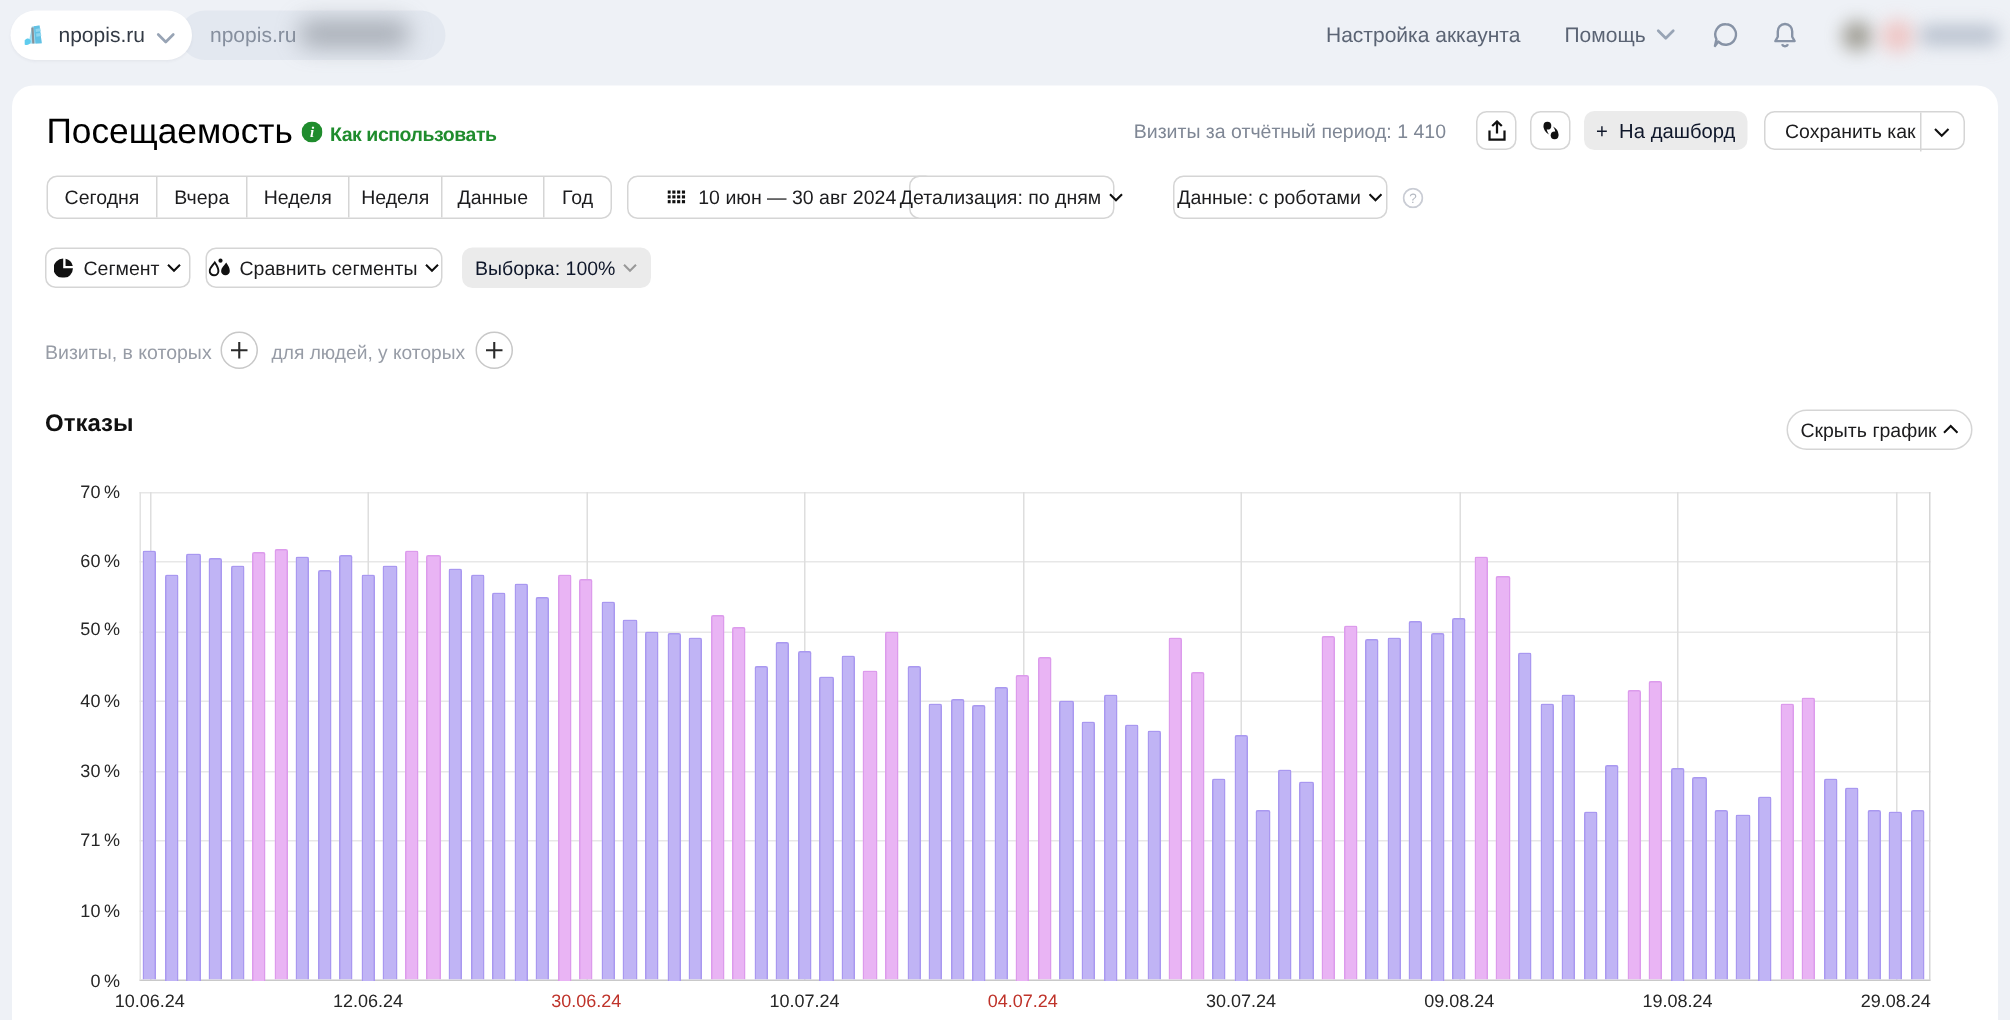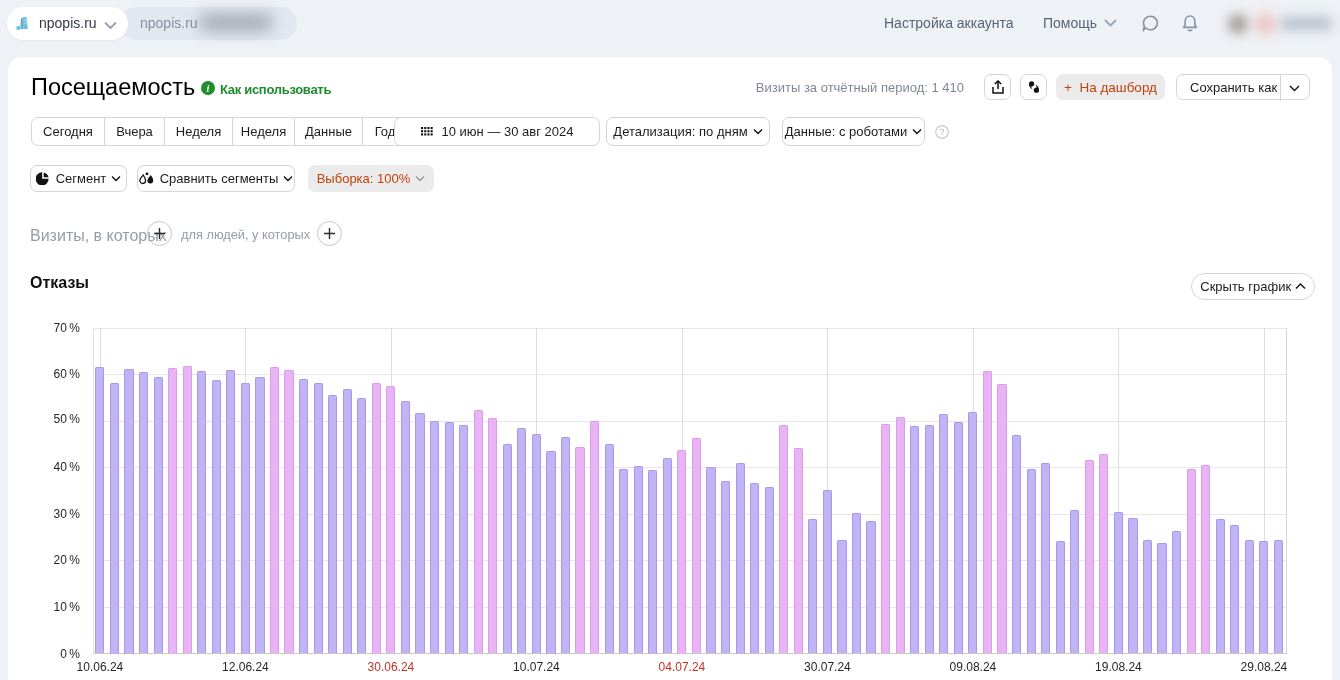--- a/index.html
+++ b/index.html
@@ -14,27 +14,27 @@
 #husr{position:absolute;left:1224px;top:10px;width:108px;height:26px}
 
 #card{position:absolute;left:8px;top:57px;width:1324px;height:640px;background:#fff;border-radius:14px}
 h1{position:absolute;left:31px;top:74px;font-size:23.5px;font-weight:normal;color:#000}
 #howuse{position:absolute;left:220px;top:82px;font-size:13px;font-weight:bold;letter-spacing:-0.3px;color:#1f8c2d}
 #visits{position:absolute;left:600px;width:364px;top:80px;font-size:13px;color:#7f8795;text-align:right}
 
 .btn{position:absolute;white-space:nowrap;height:29px;background:#fff;border:1px solid #d5d5d5;border-radius:7px;font-size:13px;color:#1c1c1e;display:flex;align-items:center;justify-content:center}
 .btn3{position:absolute;height:26px;background:#fff;border:1px solid #d5d5d5;border-radius:7px;color:#1c1c1e;display:flex;align-items:center;justify-content:center}
 .btn2{position:absolute;white-space:nowrap;height:27px;background:#fff;border:1px solid #d5d5d5;border-radius:7px;font-size:13px;color:#1c1c1e;display:flex;align-items:center;justify-content:center}
-.dis{background:#ebebeb;border:none;color:#c2410c}
+.dis{background:#ebebeb;border:none;color:#0f172a}
 .seg{position:absolute;left:31px;top:117px;width:377px;height:29px;border:1px solid #d5d5d5;border-radius:7px;display:flex;background:#fff}
 .seg div{flex:0 0 auto;display:flex;align-items:center;justify-content:center;font-size:13px;color:#1c1c1e;border-right:1px solid #d5d5d5}
 .seg div:last-child{border-right:none}
 .chev{margin-left:5px;width:10px;height:10px;flex:0 0 auto}
 
-.gtxt{position:absolute;font-size:16px;color:#979ca6}
+.gtxt{position:absolute;font-size:13px;color:#979ca6}
 .pluscirc{position:absolute;width:25px;height:25px;border:1px solid #c8c8c8;border-radius:50%;display:flex;align-items:center;justify-content:center}
 
 #otk{position:absolute;left:30px;top:274px;font-size:16px;font-weight:bold;color:#111}
 #hidegraph{position:absolute;left:1191px;top:273px;width:124px;height:27px;border:1px solid #d5d5d5;border-radius:14px;background:#fff;font-size:13px;color:#1c1c1e;display:flex;align-items:center;justify-content:center}
 #plot{position:absolute;left:93px;top:327.5px;width:1193.5px;height:326px;border-left:1px solid #e2e2e2;border-right:1px solid #d6d6d6;border-bottom:1px solid #c9c9c9}
 .hg{position:absolute;left:93px;width:1194px;height:1px;background:#e7e7e7}
 .vg{position:absolute;top:327.5px;width:1px;height:326px;background:#dedede}
 .bp,.bk{position:absolute;width:9.3px;border-radius:1.5px 1.5px 0 0}
 .bp{background:#c0b4f5;border:1px solid rgba(146,125,235,.5);border-bottom:none}
 .bk{background:#e9b4f4;border:1px solid rgba(208,130,228,.5);border-bottom:none}
@@ -112,37 +112,37 @@
     </svg></div>
 
 <div class="seg">
     <div style="width:73px">Сегодня</div>
     <div style="width:60px">Вчера</div>
     <div style="width:68px">Неделя</div>
     <div style="width:62px">Неделя</div>
     <div style="width:68px">Данные</div>
     <div style="width:44px">Год</div>
   </div>
-<div class="btn" style="left:394px;top:117px;width:206px">
+<div class="btn" style="left:418px;top:117px;width:206px">
 <svg style="margin-right:8px" width="13" height="13" viewBox="0 0 13 13">
       <rect x="0.0" y="2.0" width="2.1" height="2.1" fill="#111"></rect>
       <rect x="3.2" y="2.0" width="2.1" height="2.1" fill="#111"></rect>
       <rect x="6.4" y="2.0" width="2.1" height="2.1" fill="#111"></rect>
       <rect x="9.600000000000001" y="2.0" width="2.1" height="2.1" fill="#111"></rect>
       <rect x="0.0" y="5.2" width="2.1" height="2.1" fill="#111"></rect>
       <rect x="3.2" y="5.2" width="2.1" height="2.1" fill="#111"></rect>
       <rect x="6.4" y="5.2" width="2.1" height="2.1" fill="#111"></rect>
       <rect x="9.600000000000001" y="5.2" width="2.1" height="2.1" fill="#111"></rect>
       <rect x="0.0" y="8.4" width="2.1" height="2.1" fill="#111"></rect>
       <rect x="3.2" y="8.4" width="2.1" height="2.1" fill="#111"></rect>
       <rect x="6.4" y="8.4" width="2.1" height="2.1" fill="#111"></rect>
       <rect x="9.600000000000001" y="8.4" width="2.1" height="2.1" fill="#111"></rect>
     </svg>
 10 июн — 30 авг 2024</div>
-<div class="btn" style="left:606px;top:117px;width:164px">Детализация: по дням<svg class="chev" viewBox="0 0 10 10">
+<div class="btn" style="left:606px;top:117px;width:137px">Детализация: по дням<svg class="chev" viewBox="0 0 10 10">
       <path d="M1 2.5 L5 6.5 L9 2.5" fill="none" stroke="#111" stroke-width="1.4"></path>
     </svg></div>
 <div class="btn" style="left:782px;top:117px;width:143px">Данные: с роботами<svg class="chev" viewBox="0 0 10 10">
       <path d="M1 2.5 L5 6.5 L9 2.5" fill="none" stroke="#111" stroke-width="1.4"></path>
     </svg></div>
 <svg class="abs" style="left:935px;top:125px" width="14" height="14" viewBox="0 0 14 14">
     <circle cx="7" cy="7" r="6.3" fill="none" stroke="#c9ccd4" stroke-width="1.2"></circle>
     <text x="7" y="10.2" font-size="9" fill="#b4b9c2" text-anchor="middle" font-family="Liberation Sans">?</text>
   </svg>
 
@@ -281,21 +281,21 @@
 <div class="bp" style="left:1215.6px;top:519.4px;height:134.1px"></div>
 <div class="bp" style="left:1230.2px;top:525.4px;height:128.1px"></div>
 <div class="bp" style="left:1244.7px;top:540.3px;height:113.2px"></div>
 <div class="bp" style="left:1259.2px;top:541.3px;height:112.2px"></div>
 <div class="bp" style="left:1273.8px;top:540.3px;height:113.2px"></div>
 <div class="yl" style="top:320.5px">70 %</div>
 <div class="yl" style="top:367.1px">60 %</div>
 <div class="yl" style="top:412px">50 %</div>
 <div class="yl" style="top:460.2px">40 %</div>
 <div class="yl" style="top:506.8px">30 %</div>
-<div class="yl" style="top:553.4px">20 %</div>
+<div class="yl" style="top:553.4px">71 %</div>
 <div class="yl" style="top:599.9px">10 %</div>
 <div class="yl" style="top:646.5px">0 %</div>
 <div class="xl" style="left:59.9px">10.06.24</div>
 <div class="xl" style="left:205.4px">12.06.24</div>
 <div class="xl xr" style="left:350.9px">30.06.24</div>
 <div class="xl" style="left:496.4px">10.07.24</div>
 <div class="xl xr" style="left:641.9px">04.07.24</div>
 <div class="xl" style="left:787.4px">30.07.24</div>
 <div class="xl" style="left:932.9px">09.08.24</div>
 <div class="xl" style="left:1078.4px">19.08.24</div>

